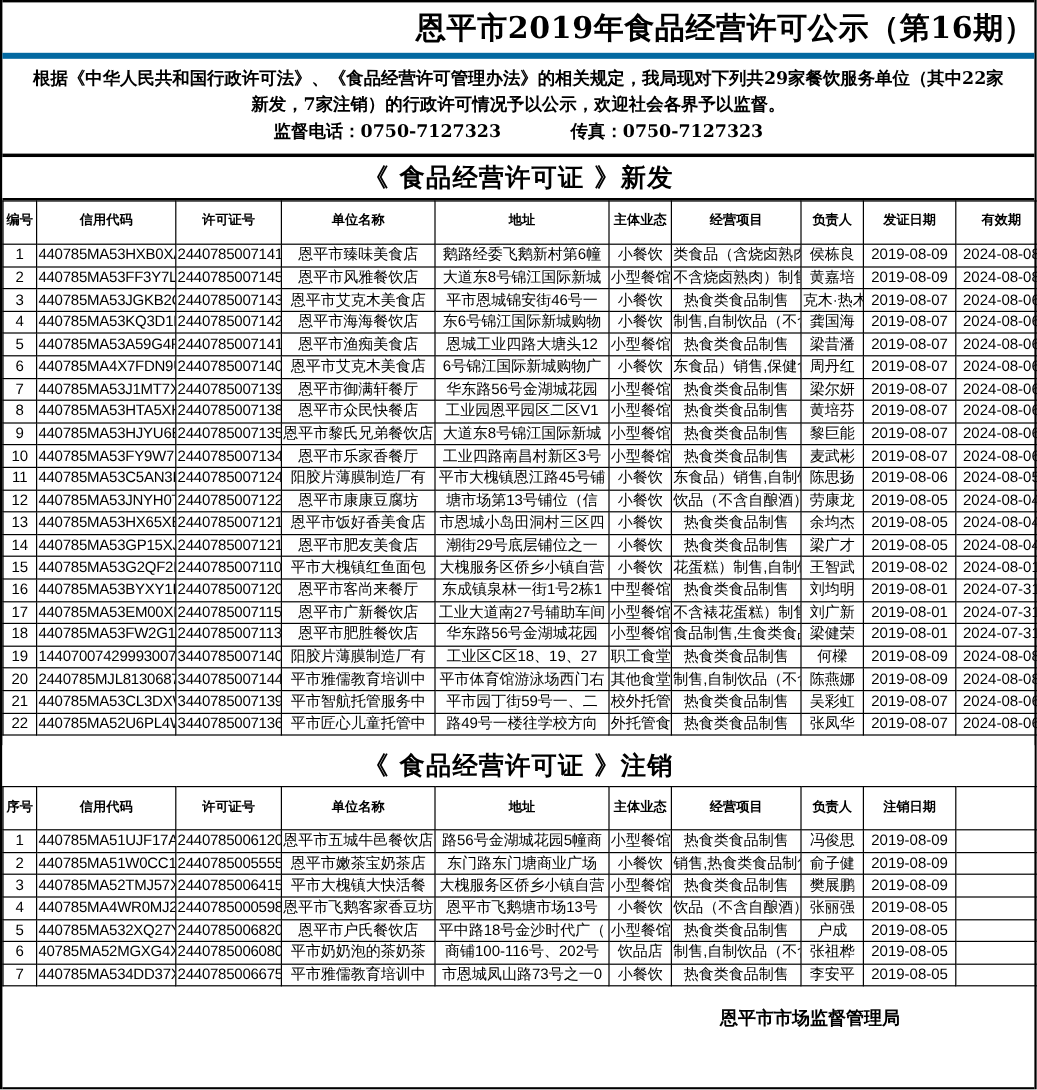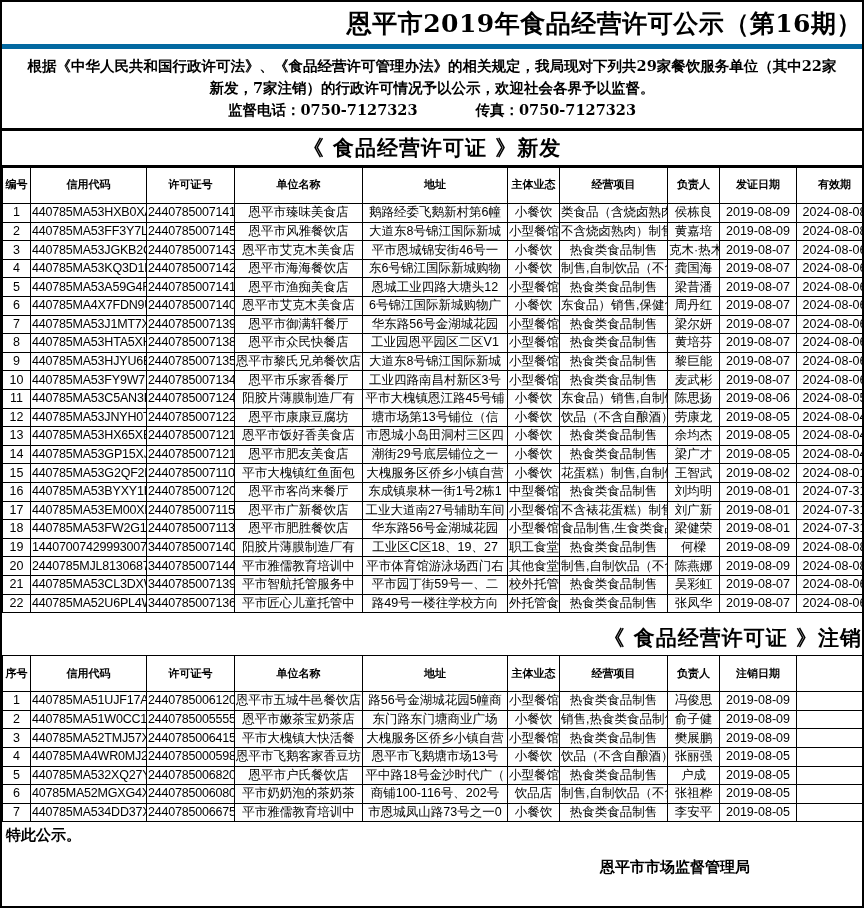--- a/index.html
+++ b/index.html
@@ -72,21 +72,21 @@
     border-bottom: 2px solid #000;
     background: #fff;
   }
   .section-heading .sh-text {
     font-family: "DejaVu Serif", "Liberation Serif", serif;
     font-size: 21px;
     font-weight: bold;
     white-space: nowrap;
     letter-spacing: 1px;
   }
-  .section-heading.no-rule { border-bottom: none; justify-content: flex-end; }
+  .section-heading.no-rule { border-bottom: none; }
 
   
   table.lic {
     border-collapse: collapse;
     width: 860px;
     table-layout: fixed;
   }
   table.lic th, table.lic td {
     border: 1px solid #000;
     overflow: hidden;
@@ -604,19 +604,18 @@
             <td class="c-proj">热食类食品制售</td>
             <td class="c-person">李安平</td>
             <td class="c-date">2019-08-05</td>
             <td class="c-date"></td>
           </tr>
         </tbody>
     </table>
   </div>
 
   <div class="footer">
-    <div class="notice-line">特此公示。</div>
     <div class="sign-block">恩平市市场监督管理局</div>
 
   </div>
 
   <div class="bottom-rule"></div>
 </div>
 
 </body></html>

